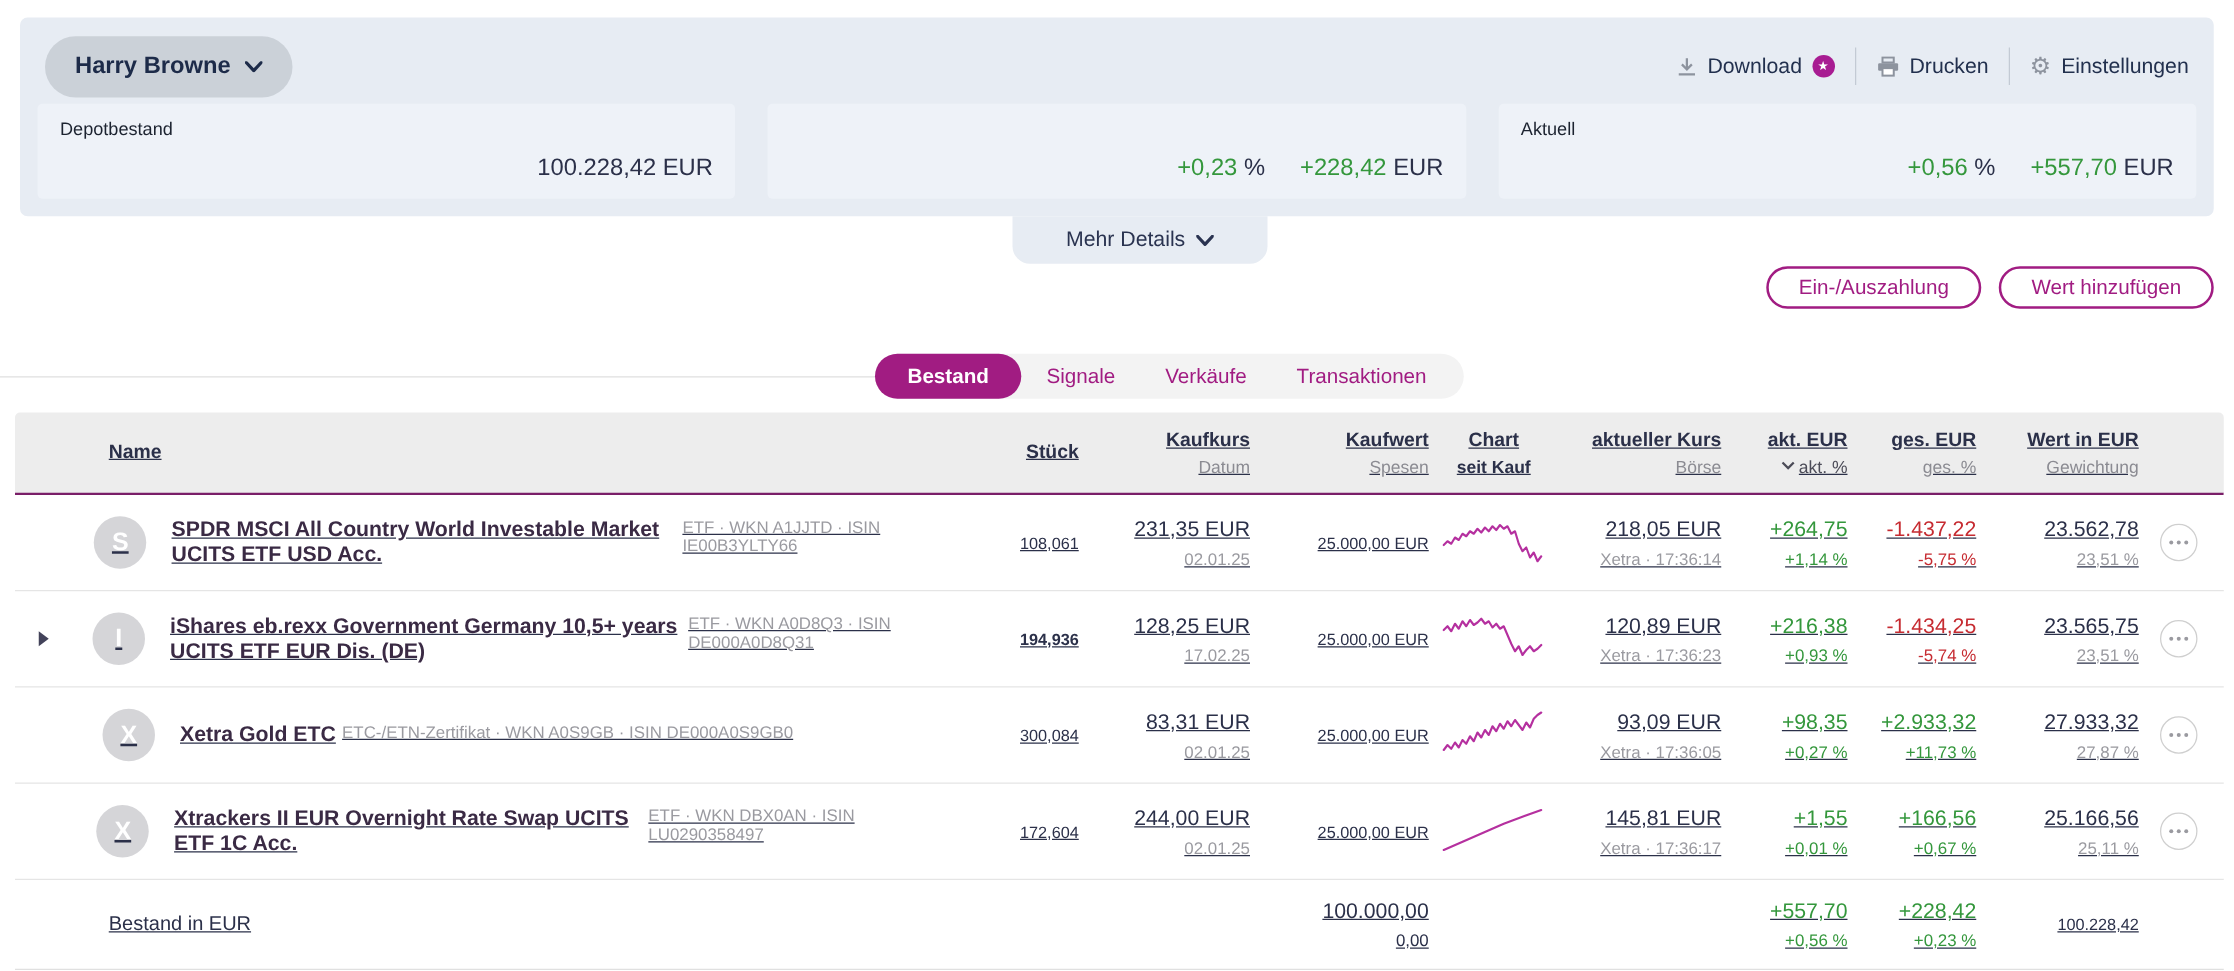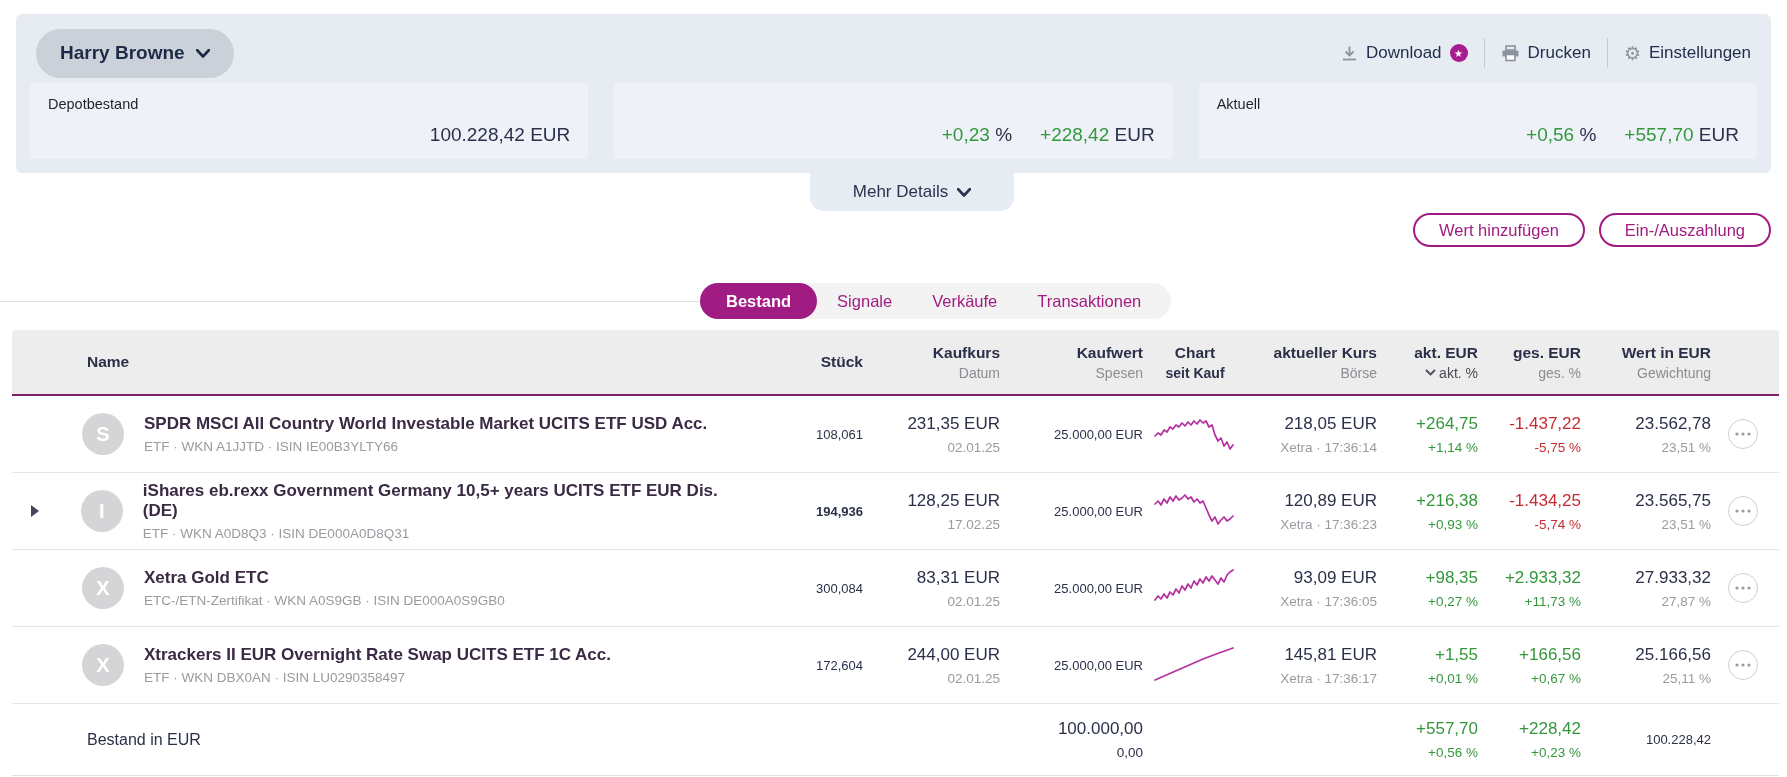--- a/index.html
+++ b/index.html
@@ -41,21 +41,21 @@
     color:var(--magenta); font-size:16.5px; padding:0 24px; display:flex; align-items:center;
     cursor:pointer; font-family:inherit; }
   
   .tabline{ position:absolute; left:0; top:301px; width:700px; height:1px; background:#dfdfdf; }
   .tabs{ position:absolute; left:700px; top:283px; height:36px; background:#f3f3f3;
     border-radius:18px; display:flex; align-items:center; padding-right:10px; }
   .tab{ color:var(--magenta); font-size:16.5px; padding:0 20px; height:36px; display:flex;
     align-items:center; cursor:pointer; border-radius:18px; }
   .tab.active{ background:var(--magenta); color:#fff; font-weight:bold; padding:0 26px; }
   
-  .table{ position:absolute; left:12px; right:8px; top:330px; }
+  .table{ position:absolute; left:12px; right:8px; top:330px;text-decoration:underline; }
   .grid{ display:grid;
     grid-template-columns:716px 135px 137px 143px 104px 130px 101px 103px 130px 64px; }
   .thead{ background:#ededed; height:66px; border-bottom:2px solid #7a1e68;
     border-radius:4px 4px 0 0; align-items:center; }
   .hcell{ display:flex; flex-direction:column; align-items:flex-end; gap:3px; }
   .hcell .m{ font-size:15.5px; font-weight:bold; color:#2b3049; }
   .hcell .s{ font-size:14px; color:var(--subhead); display:flex; align-items:center; gap:3px;}
   .hcell.left{ align-items:flex-start; padding-left:75px; }
   .hcell.center{ align-items:center; }
   .hcell .s.darkbold{ color:#2b3049; font-weight:bold; }
@@ -68,21 +68,21 @@
   .two .v1{ font-size:17px; color:var(--dark); }
   .two .v2{ font-size:13.5px; }
   .two .grey{ color:var(--grey); }
   .two.up .v1,.two.up .v2{ color:var(--green); }
   .two.down .v1,.two.down .v2{ color:var(--red); }
   .namecell{ align-items:center; padding-left:18px; }
   .exp{ width:24px; display:flex; align-items:center; }
   .avatar{ width:42px; height:42px; border-radius:50%; background:#d5d5d8; color:#fff;
     font-weight:bold; font-size:20px; display:flex; align-items:center; justify-content:center;
     margin-left:28px; flex:none; }
-  .nmwrap{ display:flex; flex-direction:column; gap:5px; margin-left:20px; }
+  .nmwrap{ display:flex; flex-direction:row; gap:5px; margin-left:20px; }
   .iname{ font-size:17px; font-weight:bold; color:var(--namecol); cursor:pointer; }
   .imeta{ font-size:13.5px; color:var(--grey); }
   .chartcell{ justify-content:center; align-items:center; cursor:pointer; }
   .menucell{ justify-content:center; align-items:center; }
   .menubtn{ width:30px; height:30px; border:1.5px solid #cfcfcf; border-radius:50%;
     display:flex; align-items:center; justify-content:center; cursor:pointer; }
   .tfoot{ height:72px; border-bottom:1px solid #e0e0e0; align-items:center; }
   .flabel{ font-size:16px; color:var(--dark); padding-left:75px; }
   .tfoot .v2.dark{ color:var(--dark); }
   svg{ display:block; }
@@ -148,22 +148,22 @@
 </div>
 
 <div class="more-tab">
   <span>Mehr Details</span>
   <svg width="14" height="9" viewBox="0 0 14 9">
       <polyline points="1,1 7,7.5 13,1" fill="none" stroke="#2a3350" stroke-width="2.6" stroke-linecap="round" stroke-linejoin="round"></polyline>
     </svg>
 </div>
 
 <div class="cta-row">
+  <button class="cta">Ein-/Auszahlung</button>
   <button class="cta">Wert hinzufügen</button>
-  <button class="cta">Ein-/Auszahlung</button>
 </div>
 
 <div class="tabline"></div>
 <div class="tabs">
   <span class="tab active">Bestand</span>
   <span class="tab">Signale</span>
   <span class="tab">Verkäufe</span>
   <span class="tab">Transaktionen</span>
 </div>
 

